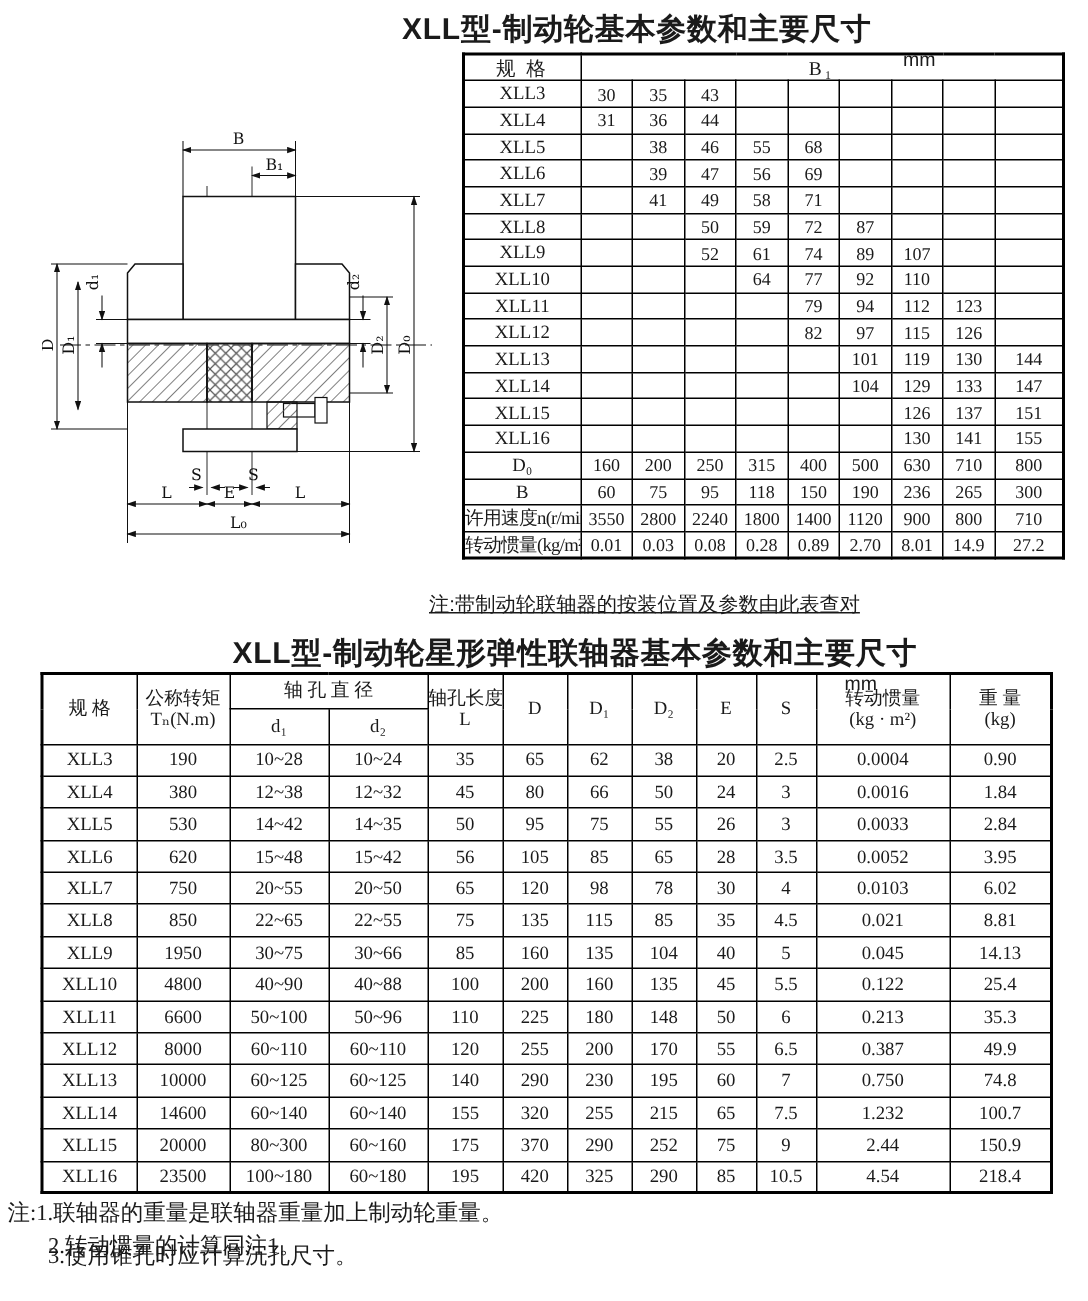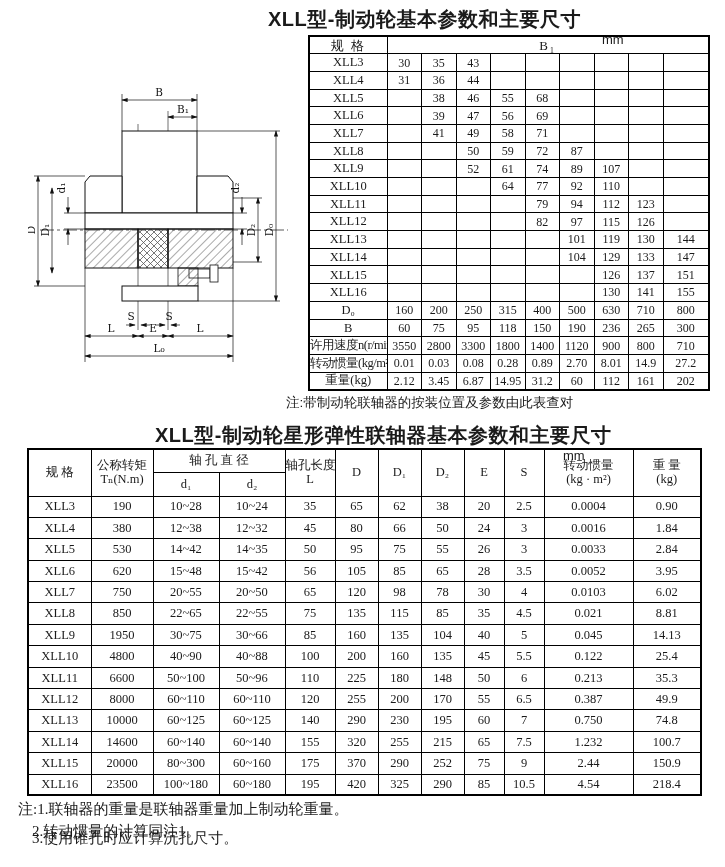--- a/index.html
+++ b/index.html
@@ -1,21 +1,21 @@
 <!DOCTYPE html>
 <html><head>
 <meta charset="utf-8">
 <style>
   html,body{margin:0;padding:0;}
   body{width:725px;height:867px;background:#ffffff;color:#1a1a1a;
        font-family:"Liberation Serif","DejaVu Serif",serif;position:relative;overflow:hidden;}
   .abs{position:absolute;}
   .title{font-family:"Liberation Sans","DejaVu Sans",sans-serif;font-size:20px;font-weight:600;letter-spacing:.5px;white-space:nowrap;}
   .unit{font-family:"Liberation Sans","DejaVu Sans",sans-serif;font-size:13px;margin-top:24px;}
-  .note{font-family:"Liberation Sans","DejaVu Sans",sans-serif;font-size:13.5px;white-space:nowrap;}
+  .note{font-family:"Liberation Sans","DejaVu Sans",sans-serif;font-size:13.5px;white-space:nowrap;text-decoration:underline;}
 
   
   table{border-collapse:collapse;table-layout:fixed;}
   td{border:1px solid #000;text-align:center;vertical-align:middle;padding:0;overflow:hidden;white-space:nowrap;}
   .t1{left:308px;top:35px;width:400px;font-size:12px;}
   .t1{border:2px solid #000;}
   .t1 tr{height:17.7px;line-height:1;}
   .t1 .spec-cell{font-size:12.5px;}
   .t1 .hdr{font-size:13px;letter-spacing:2px;}
   .flabel{font-size:12px;}
@@ -354,51 +354,39 @@
         <td>150</td>
         <td>190</td>
         <td>236</td>
         <td>265</td>
         <td>300</td>
       </tr>
       <tr>
         <td class="spec-cell tight">许用速度n(r/min)</td>
         <td>3550</td>
         <td>2800</td>
-        <td>3300</td>
+        <td>2240</td>
         <td>1800</td>
         <td>1400</td>
         <td>1120</td>
         <td>900</td>
         <td>800</td>
         <td>710</td>
       </tr>
       <tr>
         <td class="spec-cell tight">转动惯量(kg/m²)</td>
         <td>0.01</td>
         <td>0.03</td>
         <td>0.08</td>
         <td>0.28</td>
         <td>0.89</td>
         <td>2.70</td>
         <td>8.01</td>
         <td>14.9</td>
         <td>27.2</td>
-      </tr>
-      <tr>
-        <td class="spec-cell flabel">重量(kg)</td>
-        <td>2.12</td>
-        <td>3.45</td>
-        <td>6.87</td>
-        <td>14.95</td>
-        <td>31.2</td>
-        <td>60</td>
-        <td>112</td>
-        <td>161</td>
-        <td>202</td>
       </tr>
     </tbody>
 </table>
 
 <div class="abs note" style="left:286px;top:394px;">注:带制动轮联轴器的按装位置及参数由此表查对</div>
 
 <div class="abs title" style="left:155px;top:422px;">XLL型-制动轮星形弹性联轴器基本参数和主要尺寸</div>
 <div class="abs unit" style="left:563px;top:424px;">mm</div>
 
 <table class="abs t2">
@@ -640,15 +628,15 @@
         <td>325</td>
         <td>290</td>
         <td>85</td>
         <td>10.5</td>
         <td>4.54</td>
         <td>218.4</td>
       </tr>
     </tbody>
 </table>
 
-<div class="abs fnote" style="left:18px;top:799px;text-align:right;">注:1.联轴器的重量是联轴器重量加上制动轮重量。</div>
+<div class="abs fnote" style="left:5px;top:799px;text-align:right;">注:1.联轴器的重量是联轴器重量加上制动轮重量。</div>
 <div class="abs fnote indent" style="left:5px;top:821px;">2.转动惯量的计算同注1。</div>
 <div class="abs fnote indent" style="left:5px;top:828px;">3.使用锥孔时应计算沉孔尺寸。</div>
 
 </body></html>

